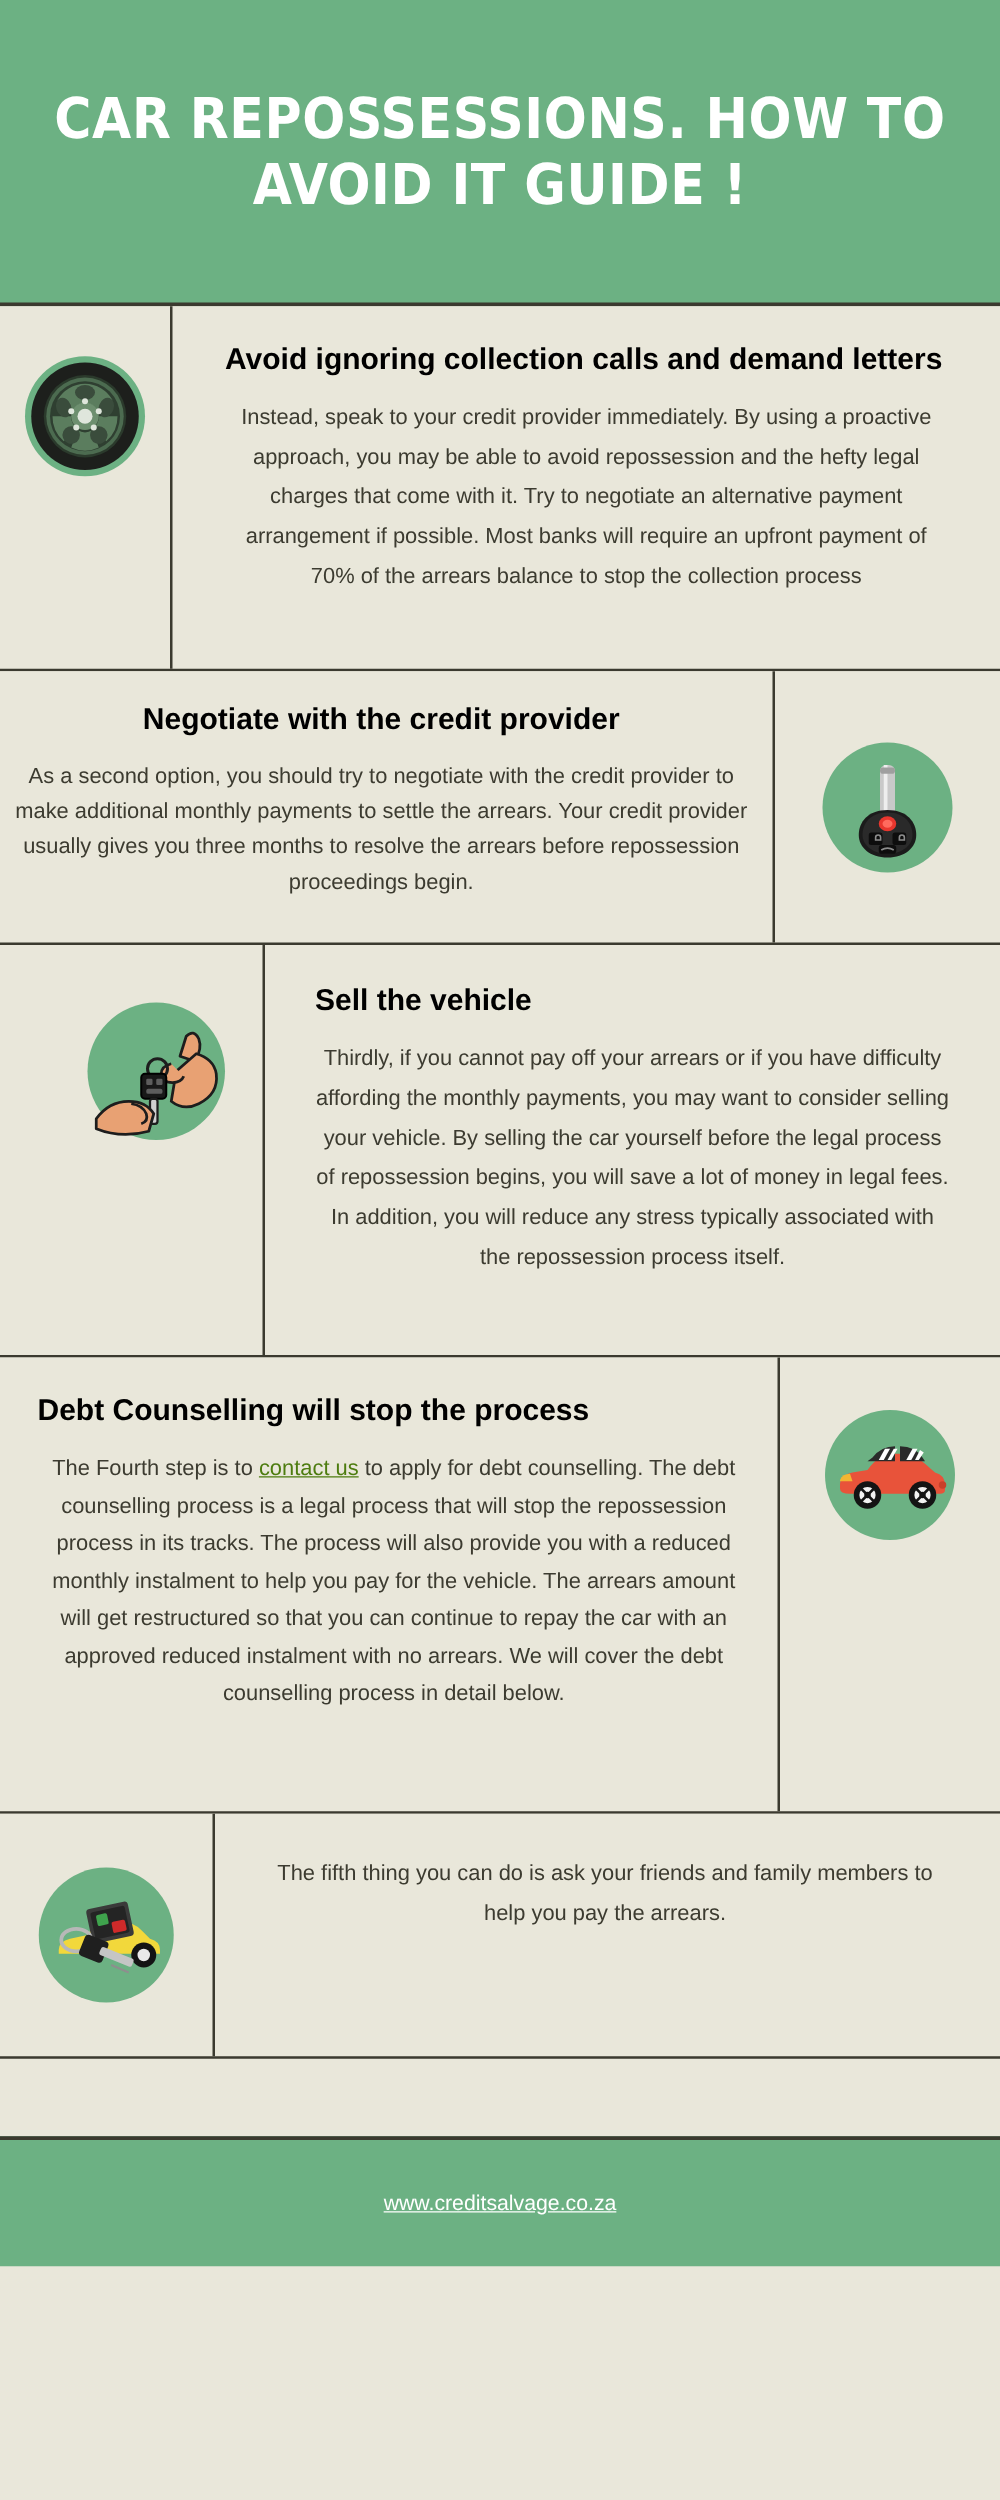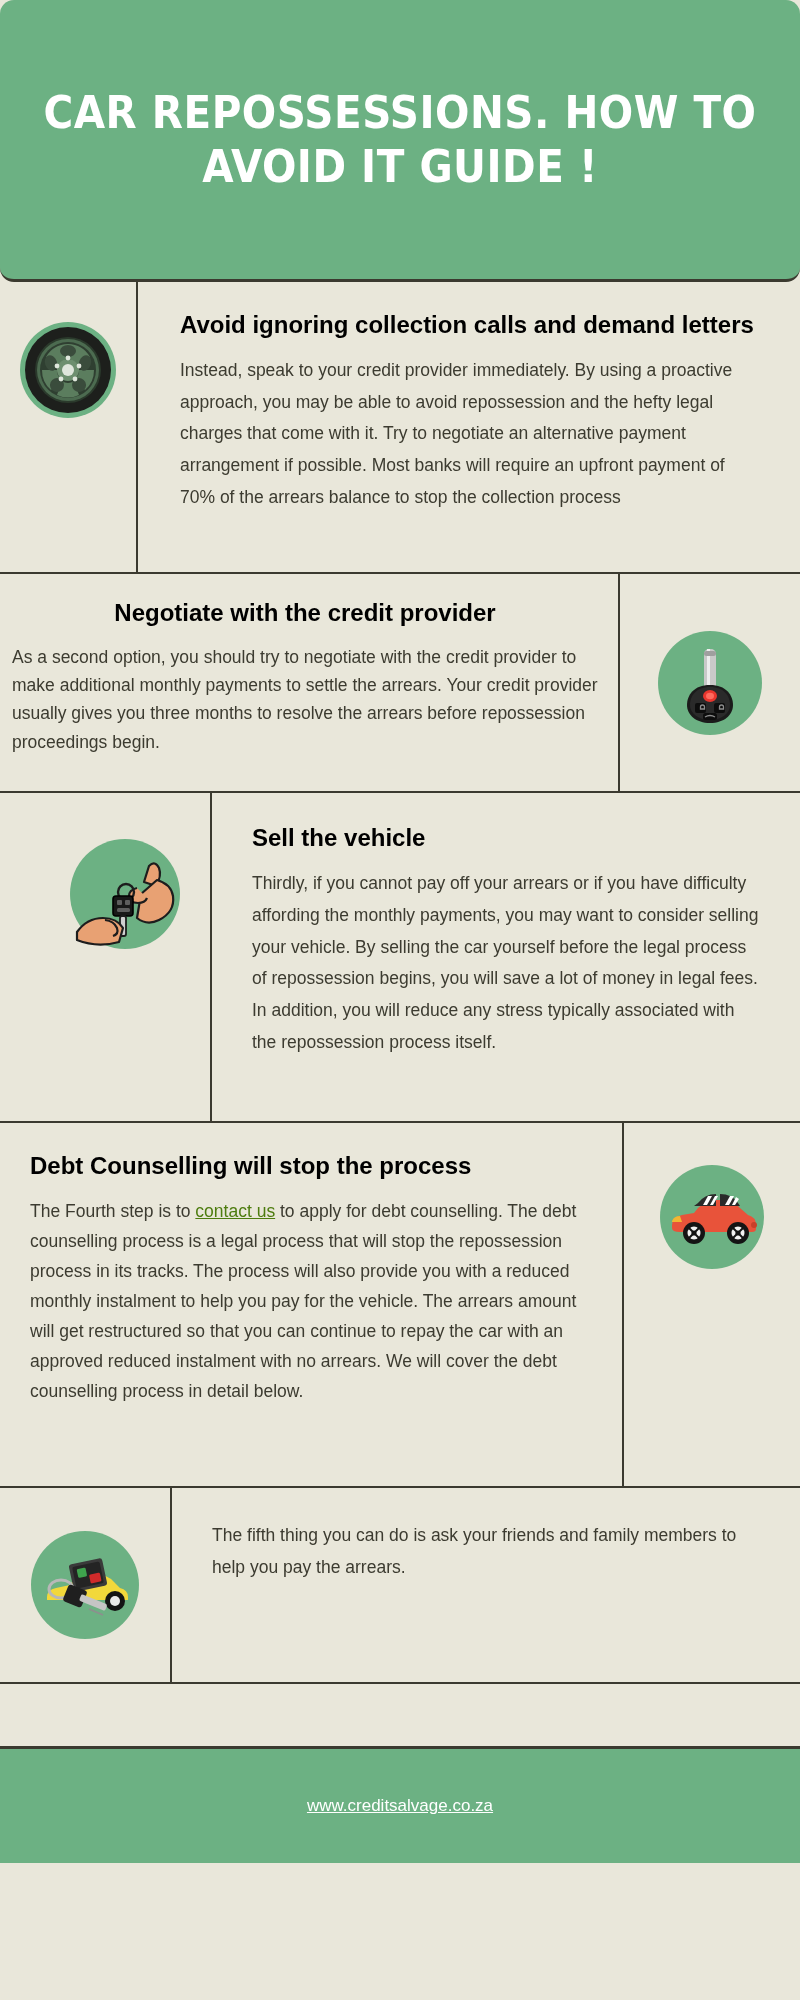--- a/index.html
+++ b/index.html
@@ -15,27 +15,26 @@
     width: 800px;
     height: 2000px;
     background: #e9e7da;
     overflow: hidden;
     box-sizing: border-box;
   }
 
   
   .header {
     background: #6cb183;
-    height: 282px;
+    height: 245px;
     box-sizing: border-box;
     display: flex;
     align-items: center;
     justify-content: flex-end;
     border-bottom: 3px solid #3b3a2f;
-    border-radius: 14px;
   }
   .header-title {
     color: #ffffff;
     font-size: 45px;
     line-height: 1.18;
     font-weight: 700;
     letter-spacing: 0.5px;
     text-align: center;
     text-transform: uppercase;
     padding: 0 34px;
@@ -75,20 +74,21 @@
     font-size: 24px;
     line-height: 1.28;
     margin: 0 0 14px 0;
   }
   .sec-heading.indent { padding-left: 14px; }
   .sec-body {
     color: #3c3b30;
     font-size: 17.5px;
     line-height: 1.82;
     margin: 0;
+    text-align: center;
   }
   .sec-body.tight { line-height: 1.62; }
   .sec-body.indent { padding-left: 14px; }
   .link-inline {
     color: #4d7c0f;
     text-decoration: underline;
   }
 
   
   .badge {
@@ -100,21 +100,21 @@
     align-items: center;
     justify-content: center;
     position: relative;
     flex: 0 0 auto;
   }
   .badge svg { display: block; }
 
   
   .footer {
     background: #6cb183;
-    height: 117px;
+    height: 104px;
     display: flex;
     align-items: center;
     justify-content: center;
     border-top: 3px solid #3b3a2f;
     box-sizing: border-box;
   }
   .footer-link {
     color: #ffffff;
     font-size: 17px;
     text-decoration: underline;

